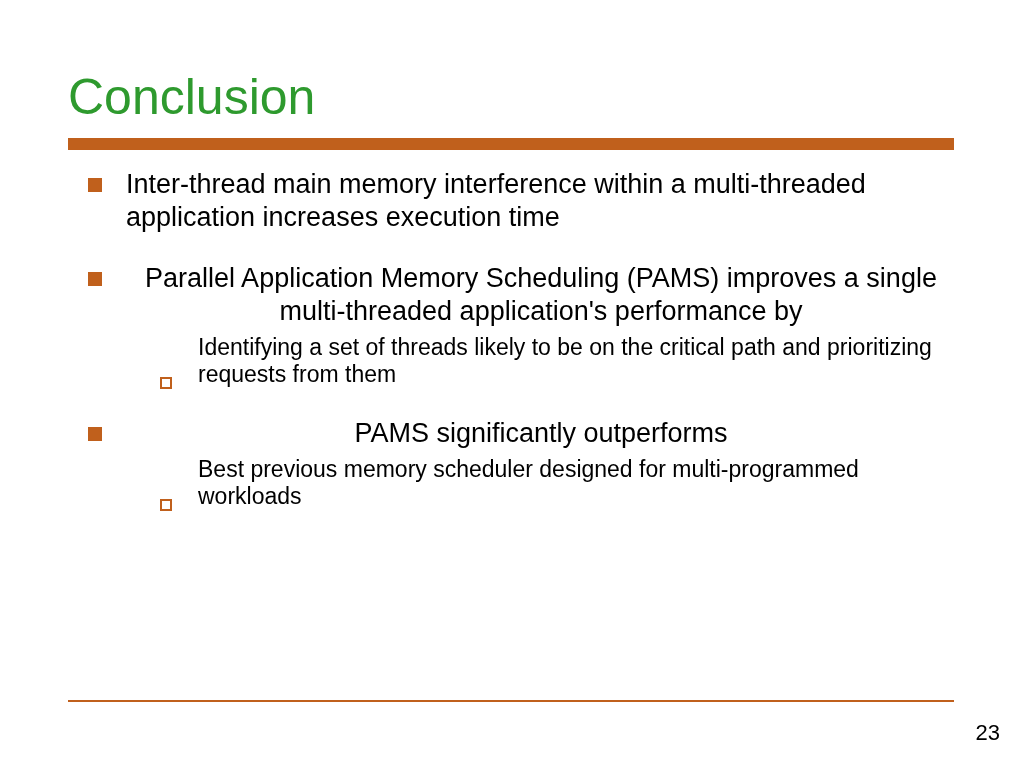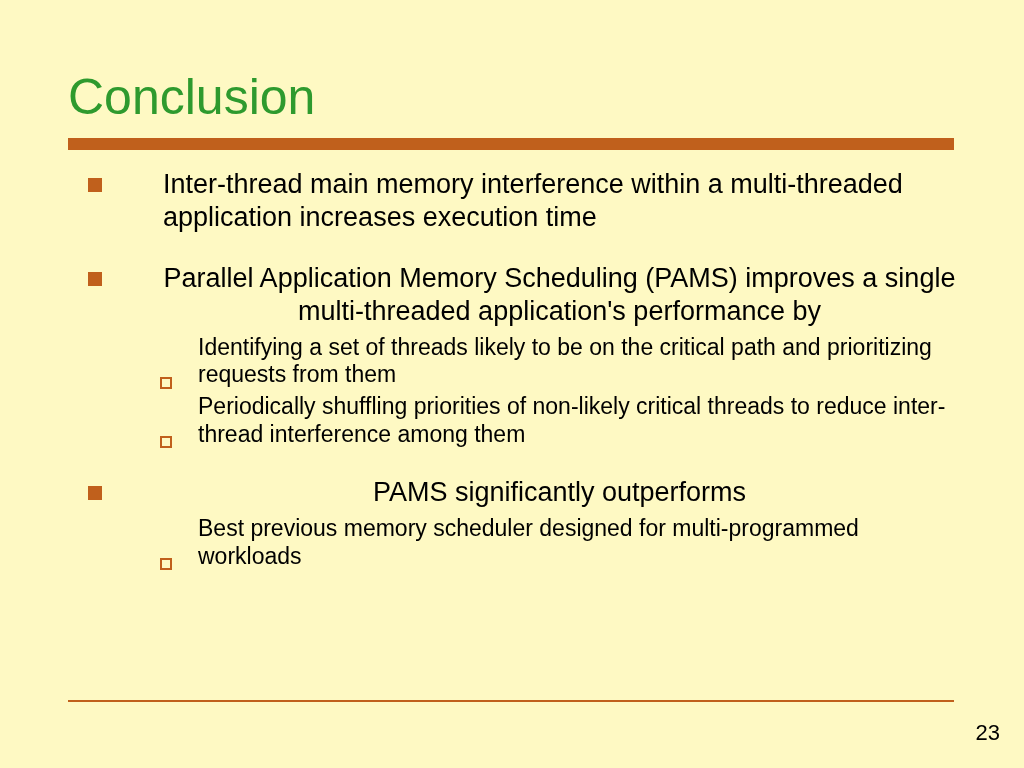--- a/index.html
+++ b/index.html
@@ -9,21 +9,21 @@
     height: 768px;
     background: #000;
     font-family: Verdana, Geneva, sans-serif;
   }
   .slide {
     position: absolute;
     left: 0;
     top: 0;
     width: 1024px;
     height: 768px;
-    background: #fef9c3;
+    background: #ffffff;
     box-sizing: border-box;
   }
   .title {
     position: absolute;
     left: 68px;
     top: 68px;
     font-size: 50px;
     color: #2e9a2e;
     font-weight: normal;
   }
@@ -41,21 +41,20 @@
     top: 168px;
     width: 868px;
     color: #000;
   }
   .lvl1 {
     display: flex;
     align-items: flex-start;
     font-size: 27px;
     line-height: 1.22;
     margin-bottom: 28px;
-    gap: 37px;
   }
   .lvl1 .bullet-sq {
     width: 14px;
     height: 14px;
     background: #c0601c;
     flex-shrink: 0;
     margin-top: 10px;
     margin-right: 24px;
   }
   .lvl1 .text {
@@ -123,24 +122,20 @@
 
     <div class="lvl1 tight">
       <div class="bullet-sq"></div>
       <div class="text">Parallel Application Memory Scheduling (PAMS) improves a single multi-threaded application's performance by</div>
     </div>
     <div class="lvl2-wrap">
       <div class="lvl2">
         <div class="bullet-hollow"></div>
         <div class="text">Identifying a set of threads likely to be on the critical path and prioritizing requests from them</div>
       </div>
-      <div class="lvl2">
-        <div class="bullet-hollow"></div>
-        <div class="text">Periodically shuffling priorities of non-likely critical threads to reduce inter-thread interference among them</div>
-      </div>
     </div>
 
     <div class="lvl1 tight">
       <div class="bullet-sq"></div>
       <div class="text">PAMS significantly outperforms</div>
     </div>
     <div class="lvl2-wrap lastgroup">
       <div class="lvl2">
         <div class="bullet-hollow"></div>
         <div class="text">Best previous memory scheduler designed for multi-programmed workloads</div>

